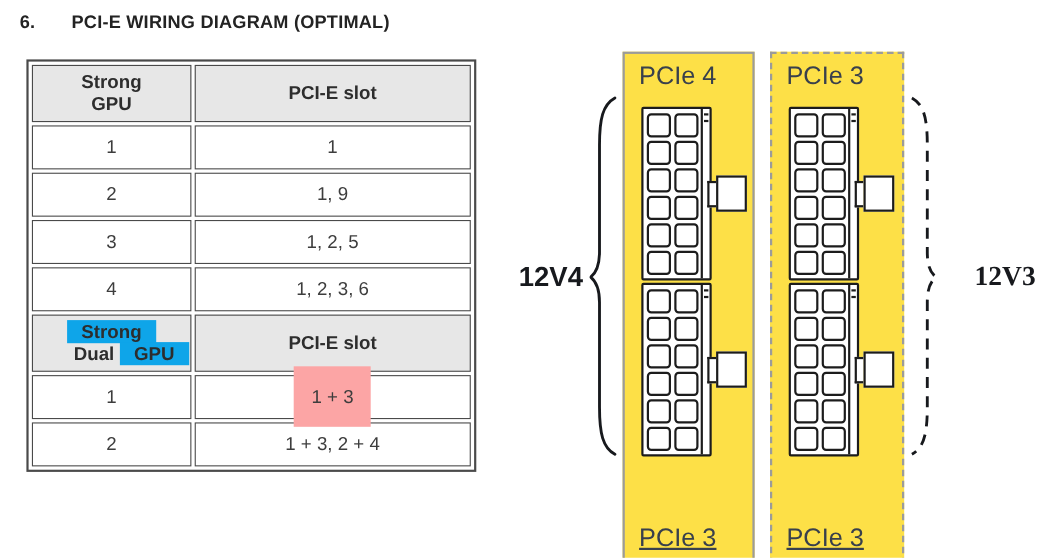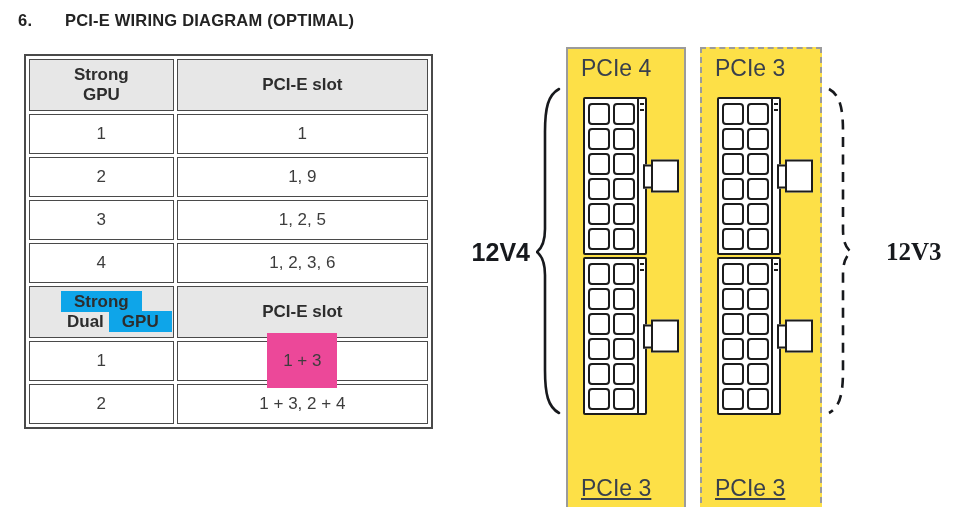--- a/index.html
+++ b/index.html
@@ -27,21 +27,21 @@
   }
   table.wiring th {
     background:#e7e7e7; font-size:17px; font-weight:bold; color:#2d2d2d;
     height:52px; line-height:1.2;
   }
   table.wiring td { font-size:17px; color:#3d3d3d; height:40px; background:#fff; }
   .c1 { width:117px; }
   td.c1 { background:#e7e7e7; }
   .word-plain { margin-right:5px;margin-left:36px; }
   .hl { background:#0ea5e9; padding:1px 13px;margin-top:29px; }
-  .hl-cell { background:#ec4899; padding:18px 16px; }
+  .hl-cell { background:#fca5a5; padding:18px 16px; }
 
   
   .conn-box {
     position:absolute; top:47px; width:120px; height:466px;
     box-sizing:border-box; background:#fde047;
   }
   .box-solid  { left:566px; border:2px solid #9b9b9b; }
   .box-dashed { left:700px; width:122px; border:2px dashed #9b9b9b; }
   .box-label {
     position:absolute; left:13px; font-size:23px; color:#39404c; white-space:nowrap;

